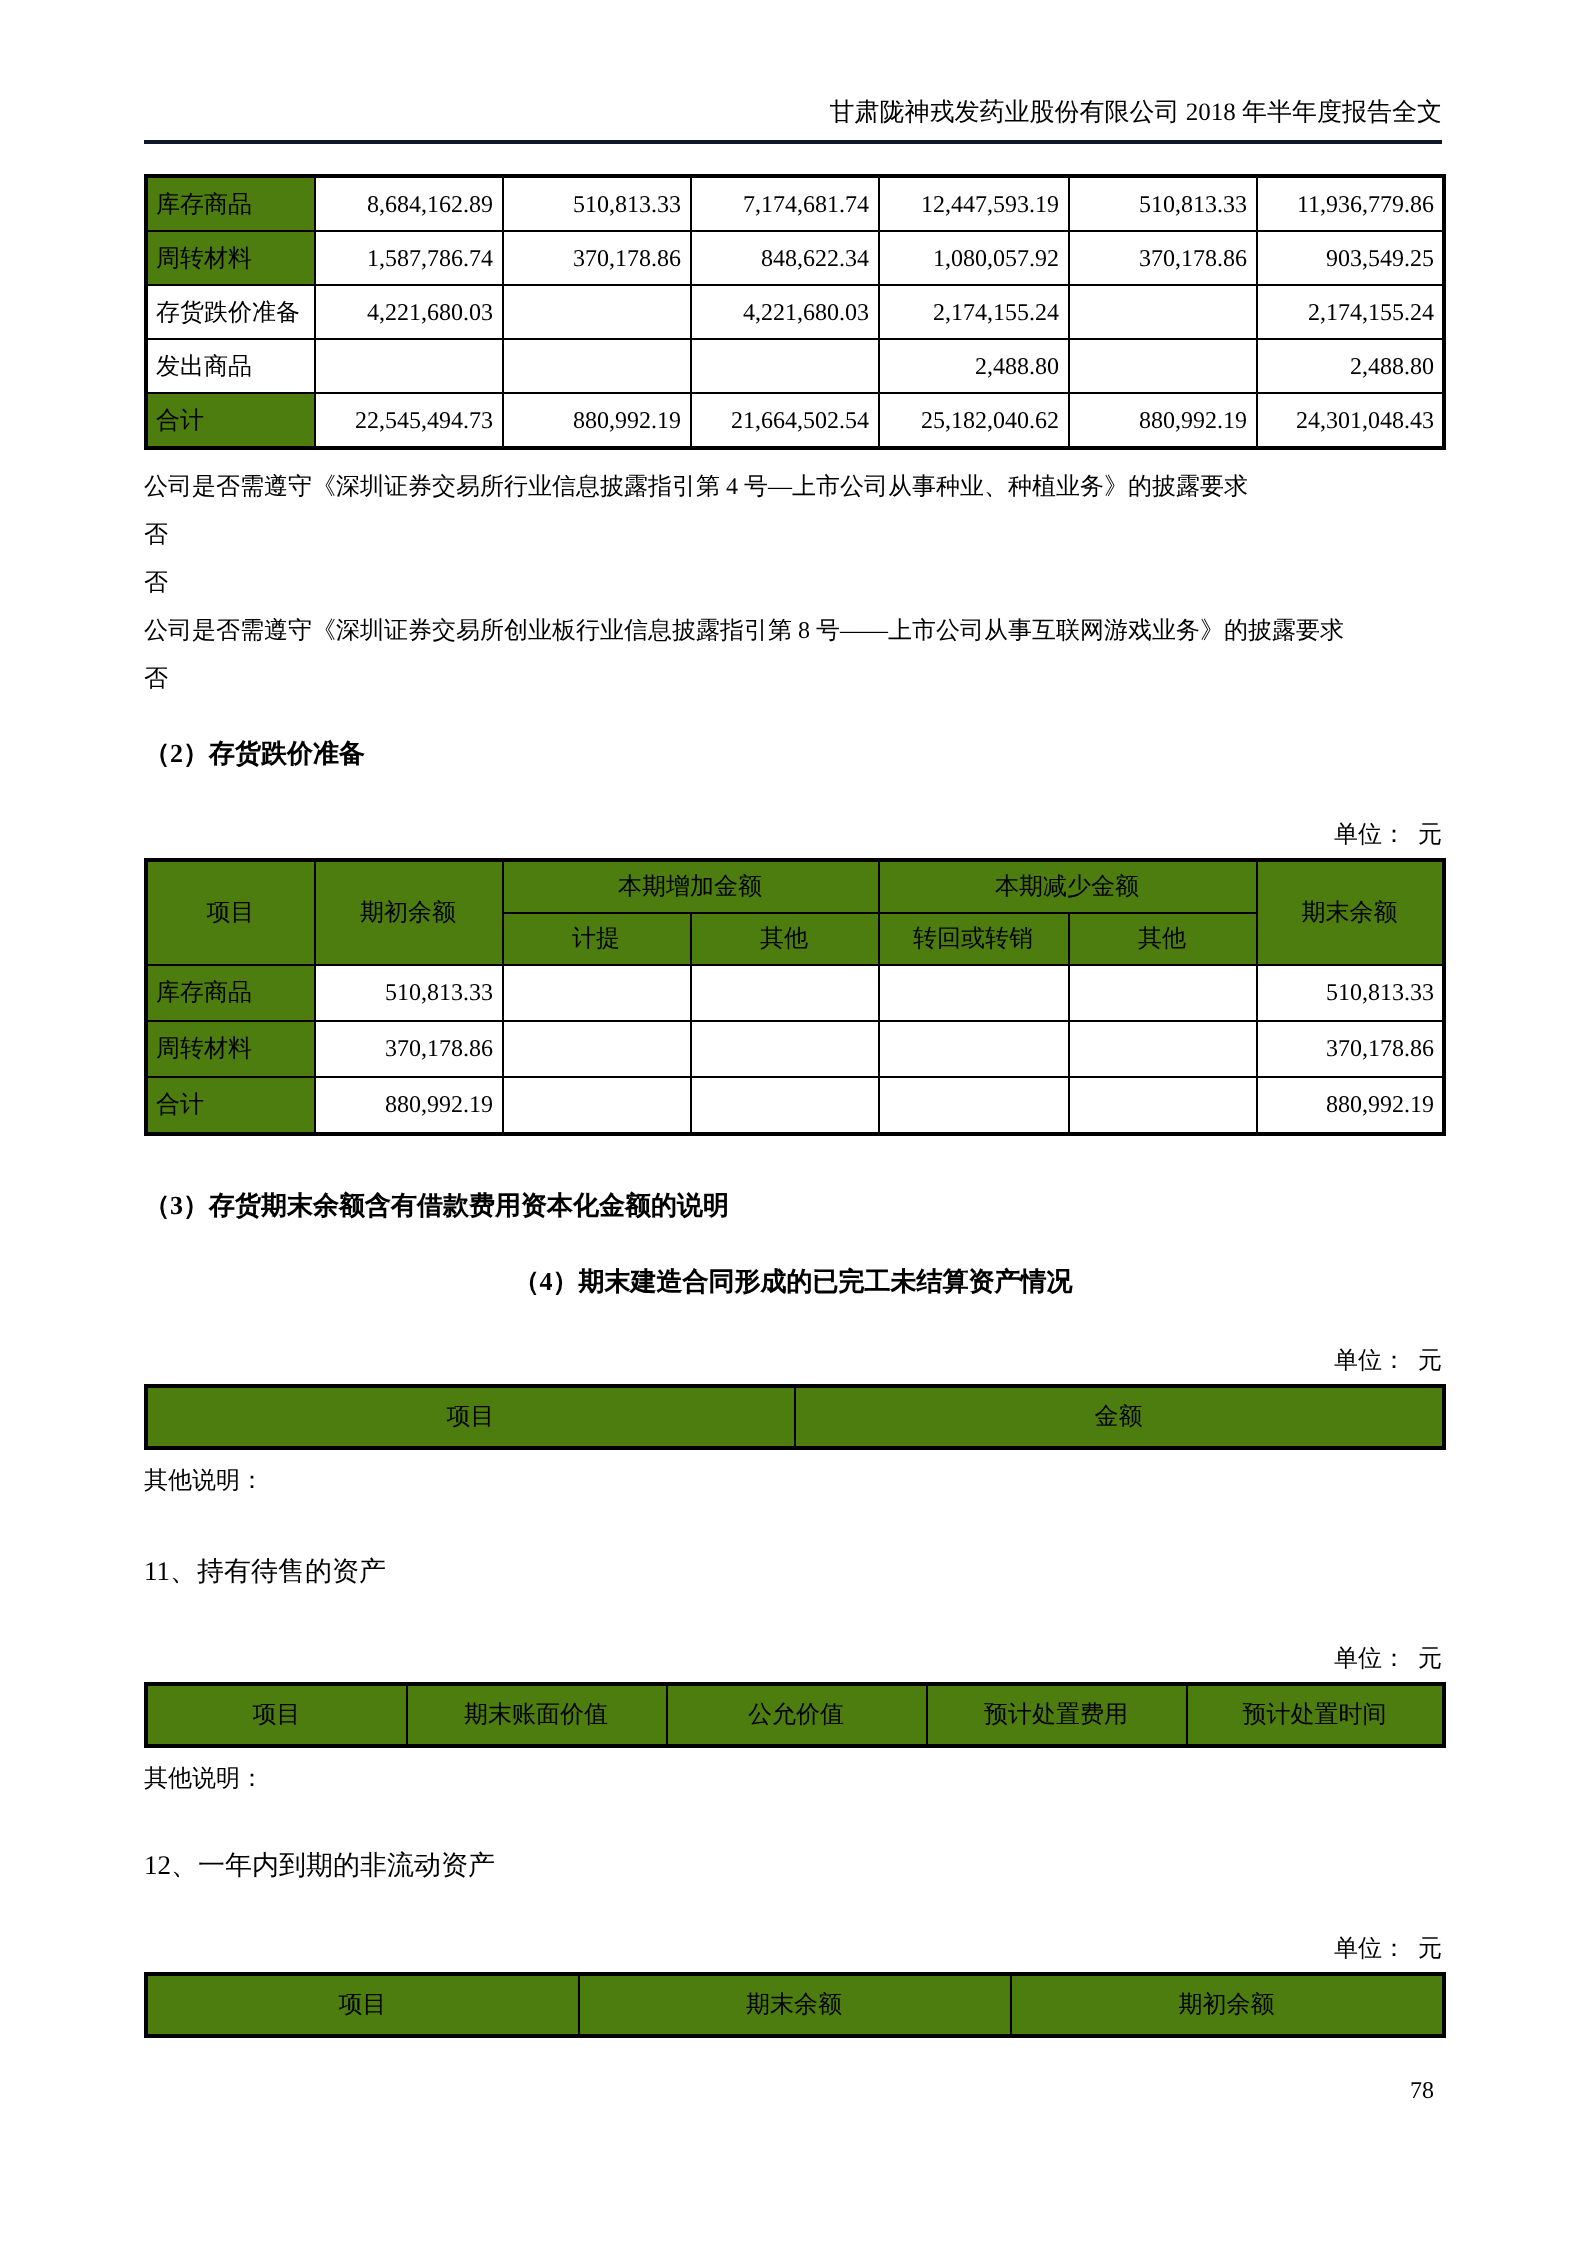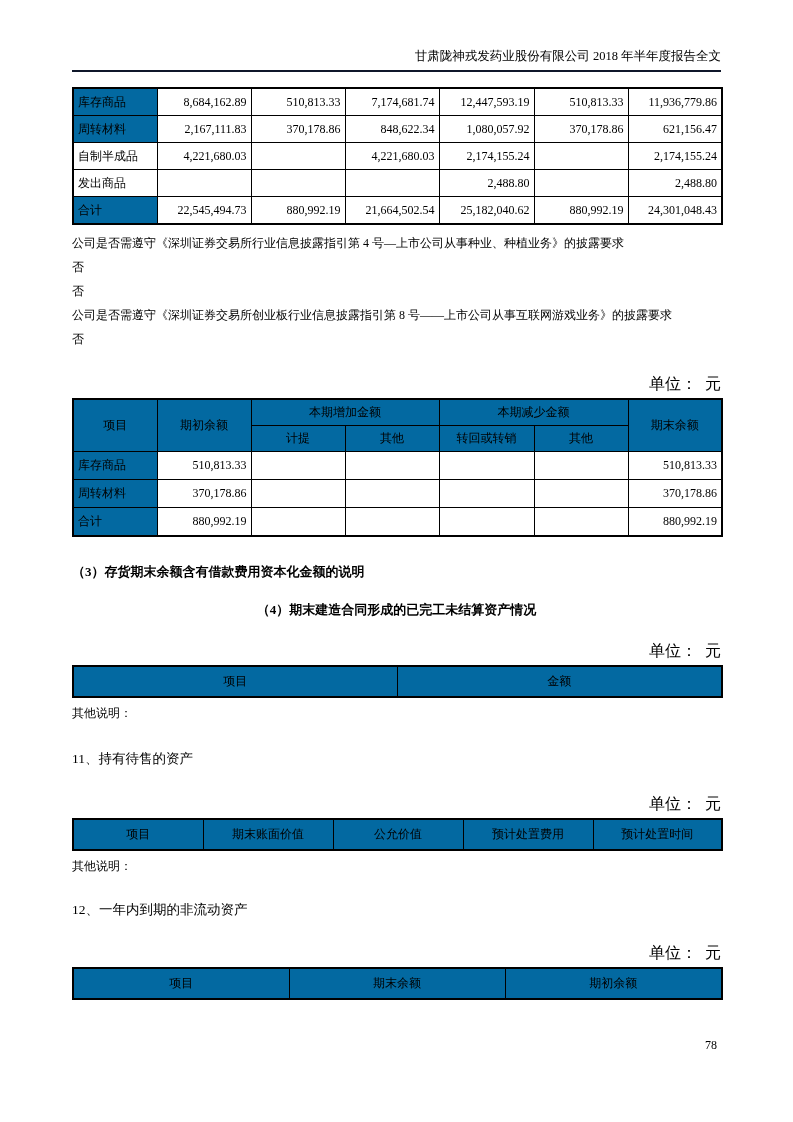--- a/index.html
+++ b/index.html
@@ -27,40 +27,40 @@
     width:649px;
     border:2px solid #000;
   }
   td {
     border:1px solid #000;
     font-size:12px;
     padding:0 3px;
     overflow:hidden;
     vertical-align:middle;
   }
-  .shaded { background:#0369a1; }
+  .shaded { background:#4d7c0f; }
   .lbl { text-align:left; padding-left:4px; }
   .num { text-align:right; padding-right:4px; }
   .ctr { text-align:center; }
   .r27 td { height:26px; }
   .r28 td { height:27px; }
   .hdr26 td { height:25px; }
   .row30 td { height:29px; }
   .para-block { margin-top:6px; }
   .para { font-size:12px; line-height:24px; margin:0; }
   .h-sub { font-size:13px; font-weight:bold; margin:0; }
   .h-num { font-size:13.5px; font-weight:normal; margin:0; }
   .mt-s2 { margin-top:17px; }
   .mt-s3 { margin-top:26px; }
   .mt-s4 { margin-top:20px;text-align:center; }
   .mt-s11 { margin-top:28px; }
   .mt-s12 { margin-top:26px; }
   .unit {
     text-align:right;
-    font-size:16px;
+    font-size:12px;
     white-space:pre;
     margin:0;
   }
   .mt-unit-a { margin-top:23px; }
   .mt-unit-b { margin-top:22px; }
   .mt-unit-c { margin-top:26px; }
   .mt-unit-d { margin-top:24px; }
   .mt-table { margin-top:3px; }
   .mt-table1 { margin-top:15px; }
   .note { font-size:12px; margin:7px 0 0 0; }
@@ -93,29 +93,29 @@
         <td class="lbl shaded">库存商品</td>
         <td class="num">8,684,162.89</td>
         <td class="num">510,813.33</td>
         <td class="num">7,174,681.74</td>
         <td class="num">12,447,593.19</td>
         <td class="num">510,813.33</td>
         <td class="num">11,936,779.86</td>
       </tr>
       <tr class="r27">
         <td class="lbl shaded">周转材料</td>
-        <td class="num">2,167,111.83</td>
+        <td class="num">1,587,786.74</td>
         <td class="num">370,178.86</td>
         <td class="num">848,622.34</td>
         <td class="num">1,080,057.92</td>
         <td class="num">370,178.86</td>
-        <td class="num">621,156.47</td>
-      </tr>
-      <tr class="r27">
-        <td class="lbl">自制半成品</td>
+        <td class="num">903,549.25</td>
+      </tr>
+      <tr class="r27">
+        <td class="lbl">存货跌价准备</td>
         <td class="num">4,221,680.03</td>
         <td class="num"></td>
         <td class="num">4,221,680.03</td>
         <td class="num">2,174,155.24</td>
         <td class="num"></td>
         <td class="num">2,174,155.24</td>
       </tr>
       <tr class="r27">
         <td class="lbl">发出商品</td>
         <td class="num"></td>
@@ -138,20 +138,21 @@
   </table>
 
   <div class="para-block">
     <p class="para">公司是否需遵守《深圳证券交易所行业信息披露指引第 4 号—上市公司从事种业、种植业务》的披露要求</p>
     <p class="para">否</p>
     <p class="para">否</p>
     <p class="para">公司是否需遵守《深圳证券交易所创业板行业信息披露指引第 8 号——上市公司从事互联网游戏业务》的披露要求</p>
     <p class="para">否</p>
   </div>
 
+  <p class="h-sub mt-s2">（2）存货跌价准备</p>
 
   <p class="unit mt-unit-a">单位：  元</p>
 
   <table class="mt-table">
     <colgroup>
       <col style="width:84px">
         <col style="width:94px">
         <col style="width:94px">
         <col style="width:94px">
         <col style="width:95px">

